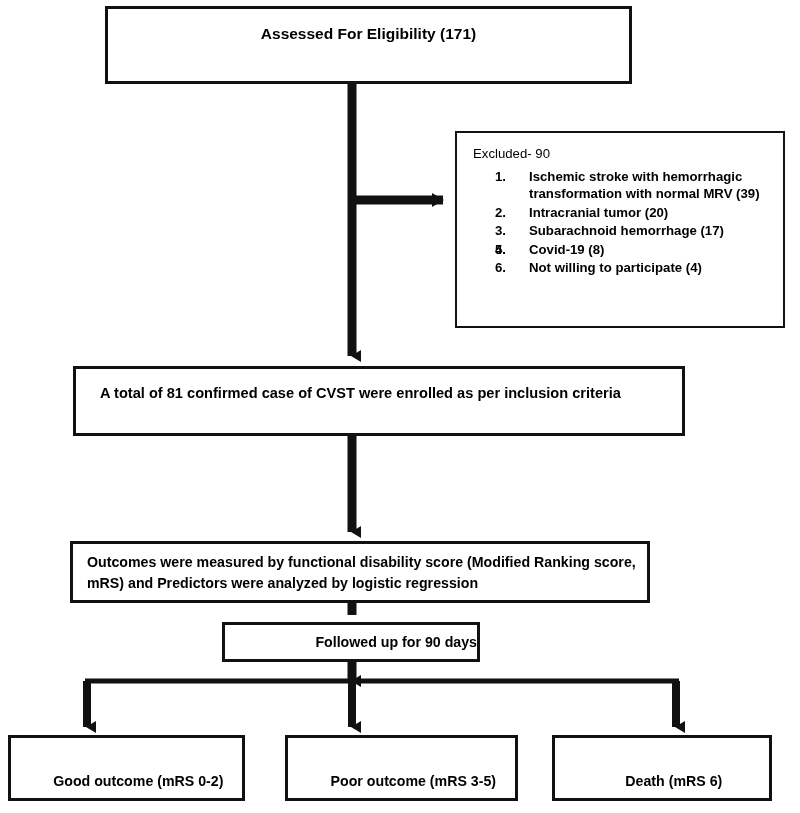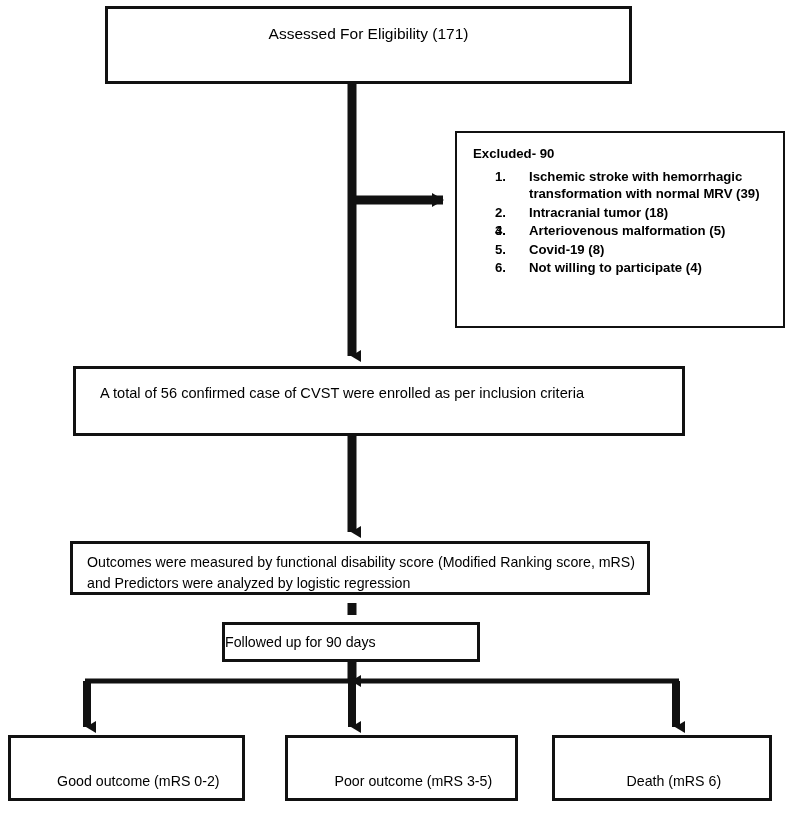--- a/index.html
+++ b/index.html
@@ -17,35 +17,35 @@
     position:absolute;
     background:#ffffff;
     border:3px solid #111111;
     box-sizing:border-box;
     z-index:5;
   }
   .box.thin{border-width:2px;}
 
   .txt{
     position:absolute;
-    font-weight:normal;
+    font-weight:bold;
     line-height:1.22;
     white-space:pre-wrap;
   }
 
   
   #box-eligibility{left:105px;top:6px;width:527px;height:78px;}
   #box-eligibility .txt{
     left:0;right:0;top:16px;text-align:center;font-size:15.5px;
   }
 
   
   #box-excluded{left:455px;top:131px;width:330px;height:197px;}
   #excluded-head{
-    position:absolute;left:16px;top:13px;font-size:13.2px;font-weight:bold;
+    position:absolute;left:16px;top:13px;font-size:13.2px;font-weight:normal;
   }
   #excluded-list{
     position:absolute;left:16px;top:35px;right:8px;
     margin:0;padding:0;list-style:none;
   }
   #excluded-list li{
     position:relative;
     padding-left:56px;
     font-size:13.2px;
     font-weight:bold;
@@ -56,29 +56,29 @@
     position:absolute;left:22px;top:0;font-weight:bold;
   }
 
   
   #box-enrolled{left:73px;top:366px;width:612px;height:70px;}
   #box-enrolled .txt{
     left:24px;top:16px;font-size:14.6px;
   }
 
   
-  #box-outcomes{left:70px;top:541px;width:580px;height:54px;padding-left:40px;}
+  #box-outcomes{left:70px;top:541px;width:580px;height:62px;padding-left:40px;}
   #box-outcomes .txt{
     left:14px;right:10px;top:8px;font-size:14.2px;line-height:1.5;
   }
 
   
   #box-followup{left:222px;top:622px;width:258px;height:40px;}
   #box-followup .txt{
-    left:0;right:0;top:9px;text-align:left;font-size:14.2px;
+    left:0;right:0;top:9px;text-align:right;font-size:14.2px;
   }
 
   
   .outcome{top:735px;height:66px;}
   #box-good{left:8px;width:237px;}
   #box-poor{left:285px;width:233px;}
   #box-death{left:552px;width:220px;}
   .outcome .txt{
     left:0;right:0;top:10px;text-align:center;font-size:14.2px;line-height:1.55;
   }
@@ -124,42 +124,42 @@
 
   <div class="box thin" id="box-excluded">
     <div id="excluded-head">Excluded- 90</div>
     <ul id="excluded-list">
       <li>
         <span class="num">1.</span>
         <span>Ischemic stroke with hemorrhagic transformation with normal MRV (39)</span>
       </li>
       <li>
         <span class="num">2.</span>
-        <span>Intracranial tumor (18)</span>
+        <span>Intracranial tumor (20)</span>
       </li>
       <li>
         <span class="num">3.</span>
+        <span>Subarachnoid hemorrhage (17)</span>
       </li>
       <li>
         <span class="num">4.</span>
-        <span>Arteriovenous malformation (5)</span>
       </li>
       <li>
         <span class="num">5.</span>
         <span>Covid-19 (8)</span>
       </li>
       <li>
         <span class="num">6.</span>
         <span>Not willing to participate (4)</span>
       </li>
     </ul>
   </div>
 
   <div class="box" id="box-enrolled">
-    <div class="txt">A total of 56 confirmed case of CVST were enrolled as per inclusion criteria</div>
+    <div class="txt">A total of 81 confirmed case of CVST were enrolled as per inclusion criteria</div>
   </div>
 
   <div class="box" id="box-outcomes">
     <div class="txt">Outcomes were measured by functional disability score (Modified Ranking score, mRS) and Predictors were analyzed by logistic regression</div>
   </div>
 
   <div class="box" id="box-followup">
     <div class="txt">Followed up for 90 days</div>
   </div>
 

